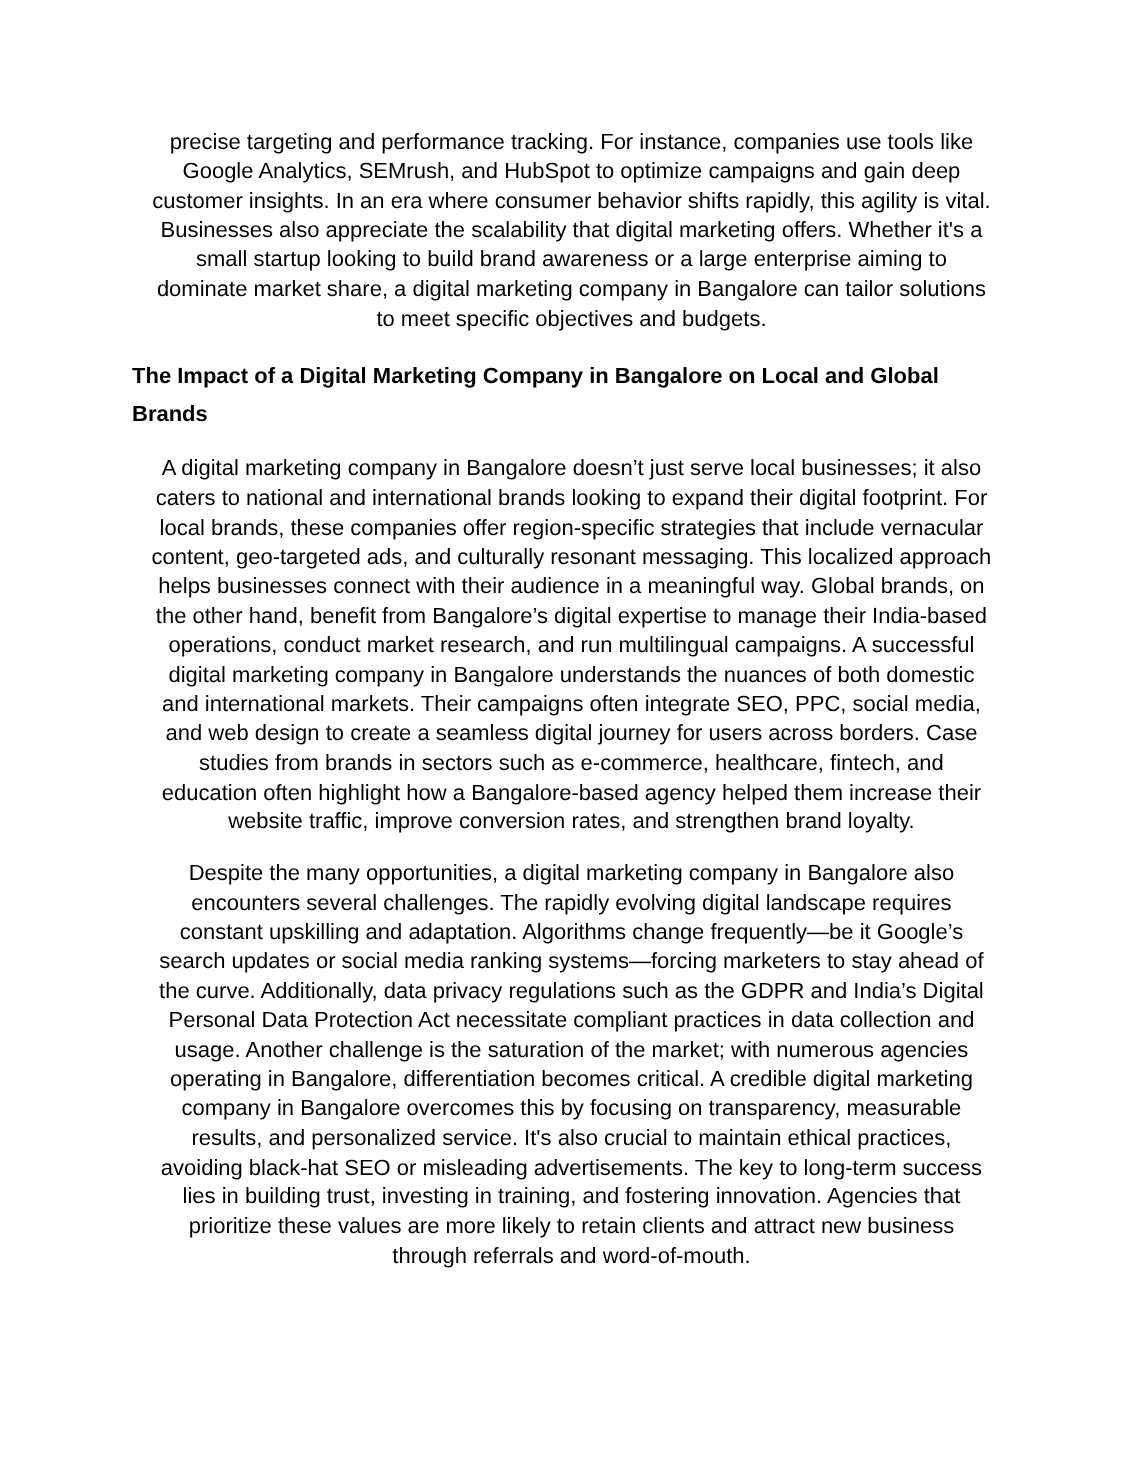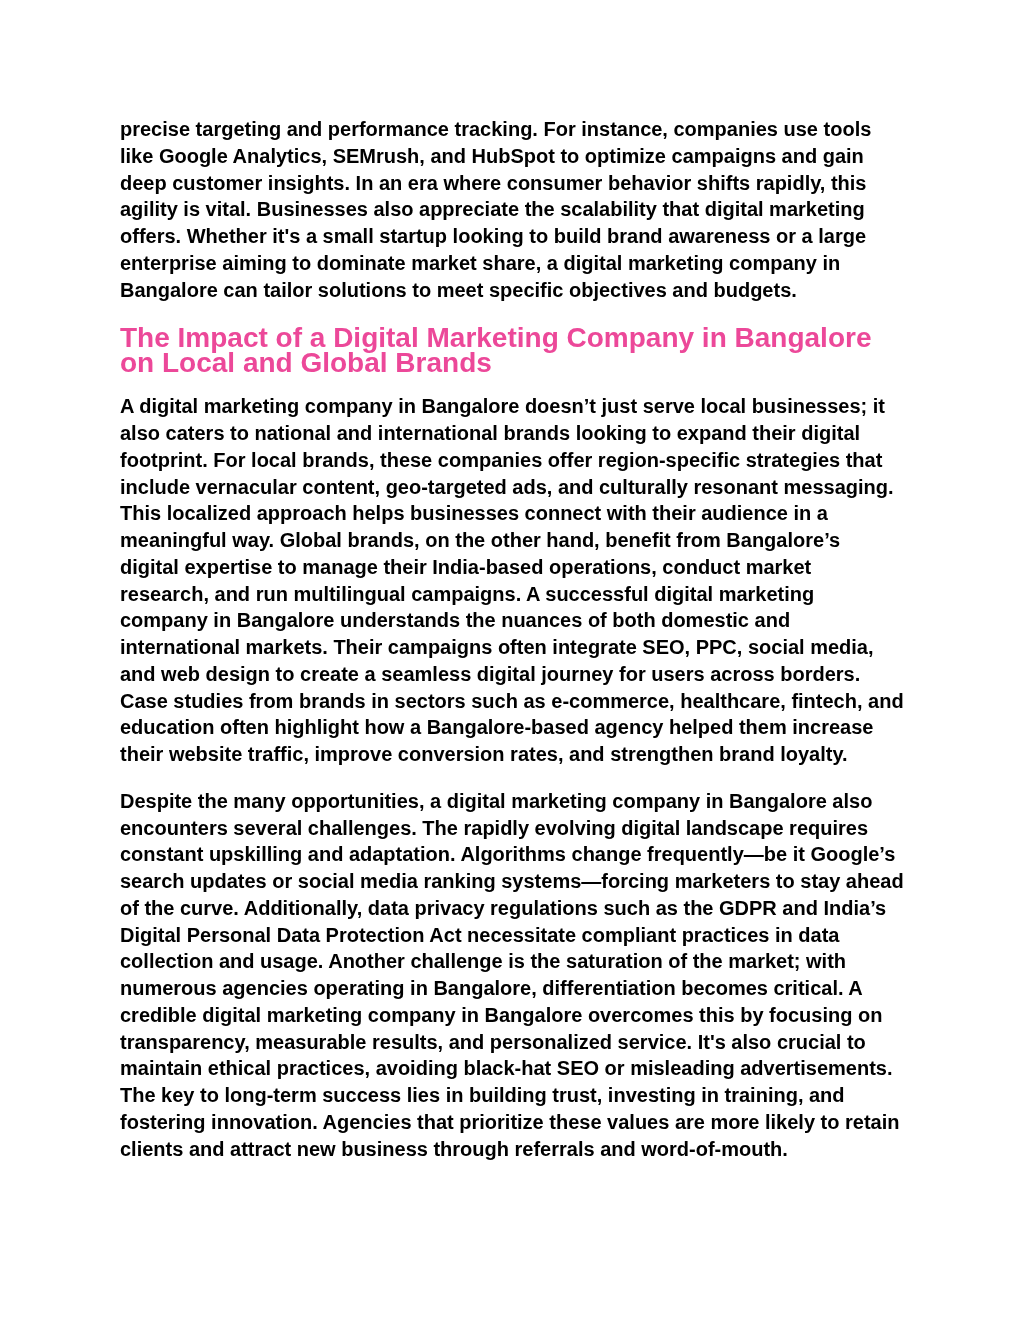--- a/index.html
+++ b/index.html
@@ -14,29 +14,30 @@
     margin: 0 auto;
     background: #ffffff;
     padding: 116px 120px 0 120px;
     font-family: "Liberation Sans", sans-serif;
     font-size: 20px;
     line-height: 26.75px;
     color: #000000;
     overflow: hidden;
   }
   .page p.body-paragraph {
-    margin: 0 0 20px 0;
-    font-weight: 700;
+    margin: 0 0 20px 15px;
+    font-weight: 400;
+    text-align: center;
   }
   .page h2.section-heading {
-    font-size: 28px;
-    line-height: 25px;
+    font-size: 20px;
+    line-height: 35px;
     font-weight: 700;
     margin: 22px 0 18px 0;
-    color: #ec4899;
+    color: #000000;
   }
 </style>
 </head>
 <body>
 
 <div class="page">
   <p class="body-paragraph">precise targeting and performance tracking. For instance, companies use tools like Google Analytics, SEMrush, and HubSpot to optimize campaigns and gain deep customer insights. In an era where consumer behavior shifts rapidly, this agility is vital. Businesses also appreciate the scalability that digital marketing offers. Whether it's a small startup looking to build brand awareness or a large enterprise aiming to dominate market share, a digital marketing company in Bangalore can tailor solutions to meet specific objectives and budgets.</p>
 
   <h2 class="section-heading">The Impact of a Digital Marketing Company in Bangalore on Local and Global Brands</h2>
 

